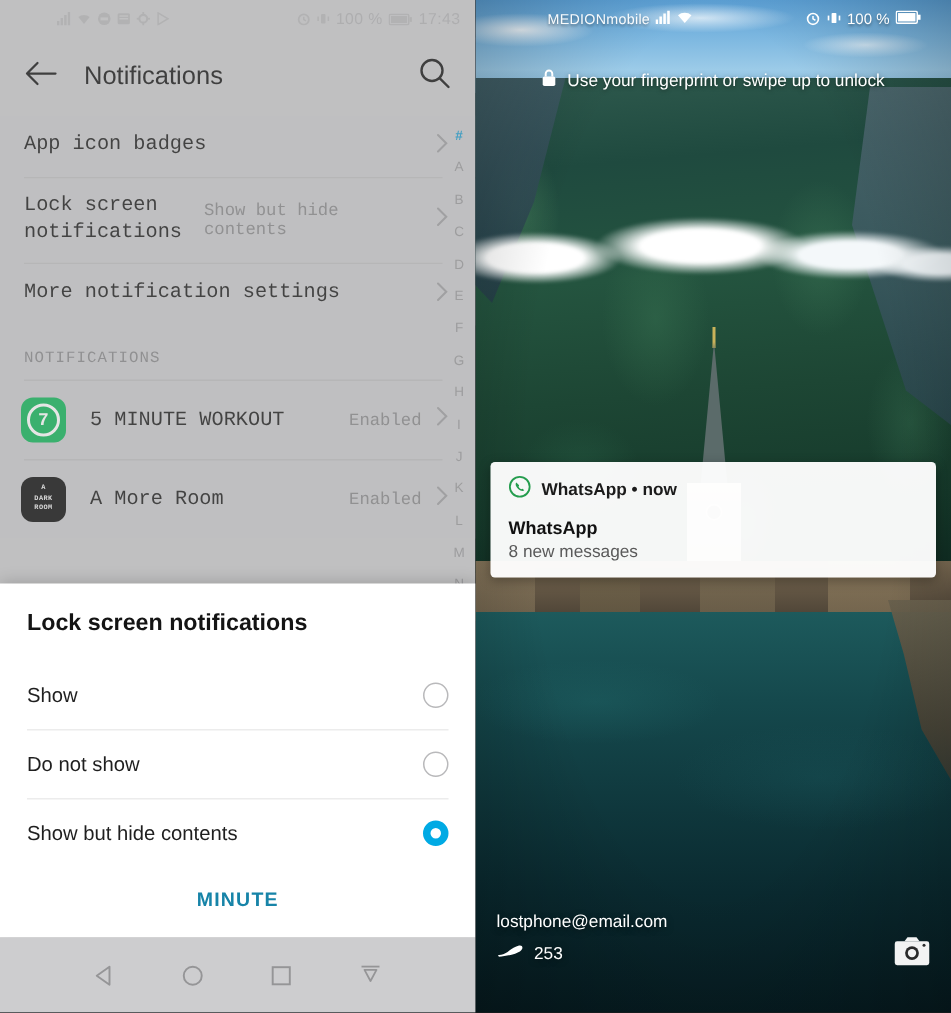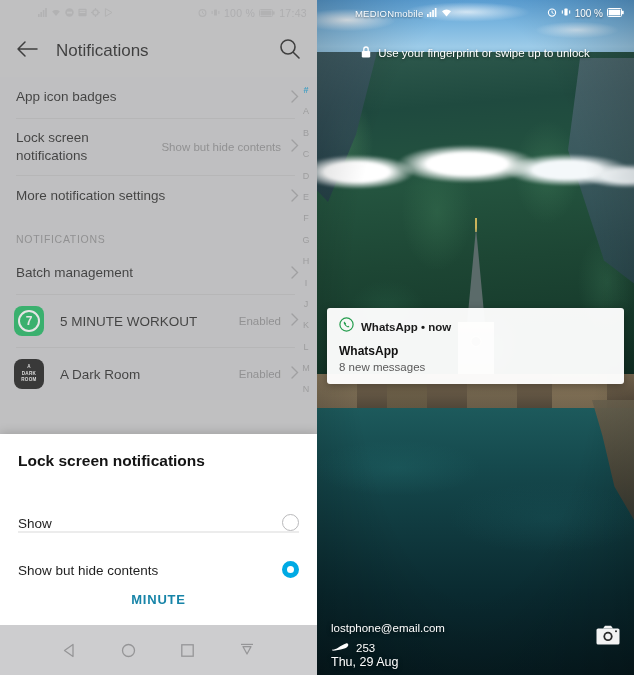--- a/index.html
+++ b/index.html
@@ -28,21 +28,21 @@
   .sb-ico{ opacity:.55; display:flex; align-items:center;}
   .sb-txt{ letter-spacing:.3px; }
 
   .appbar{
     height:52px; display:flex; align-items:center; padding:0 16px;
     background:#ccccce;
   }
   .appbar .title{ font-size:17px; color:#1a1a1a; margin-left:18px; font-weight:400;}
   .appbar .search{ margin-left:auto; }
 
-  .list-area{ background:#cbcbcd; }
+  .list-area{ background:#cbcbcd;font-family:Liberation Mono, monospace; }
   .row{
     display:flex; align-items:center; min-height:41px;
     padding:0 30px 0 16px; position:relative;
     background:#cbcbcd;
   }
   .row.tall{ min-height:56px; }
   .row .label{ font-size:13.5px; color:#1f1f1f; line-height:1.35; }
   .row .value{ margin-left:auto; font-size:11.5px; color:#8b8b8d; padding-right:6px;}
   .chev{ position:absolute; right:18px; top:50%; transform:translateY(-50%); opacity:.45;}
   .divider{ height:1px; background:#bebec0; margin-left:16px; margin-right:22px;}
@@ -71,21 +71,21 @@
   .index span{ height:21.4px; line-height:21.4px; }
   .index span.active{ color:#1f9ed0; font-weight:700; }
 
   
   .dialog{
     position:absolute; left:0; right:0; bottom:50px;
     background:#fff; z-index:20; padding:18px 0 10px;
     box-shadow:0 -1px 10px rgba(0,0,0,.18);
   }
   .dialog h2{ font-size:15.5px; color:#141414; padding:0 18px 16px; font-weight:700;}
-  .opt{ display:flex; align-items:flex-end; padding:0 18px; height:45px; }
+  .opt{ display:flex; align-items:center; padding:0 18px; height:45px; }
   .opt .otxt{ font-size:13.5px; color:#1f1f1f; }
   .radio{ margin-left:auto; width:17px; height:17px; border-radius:50%;
           border:1.6px solid #b9b9bb; flex:none;}
   .radio.sel{ border:5px solid #00aae4; background:#fff;}
   .opt-div{ height:1px; background:#ececec; margin:0 18px;}
   .cancel-wrap{ display:flex; justify-content:center; padding:14px 0 8px;}
   .cancel{ font-size:13px; color:#1784a8; letter-spacing:.8px; font-weight:700; background:none;border:0;cursor:pointer;}
 
   .navbar{
     position:absolute; bottom:0; left:0; right:0; height:50px;
@@ -188,21 +188,21 @@
   .wall .shoreR{
     position:absolute; right:0; top:400px; width:70px; height:120px;
     background:linear-gradient(200deg,#6d6450,#4c4638 60%,#2e3630);
     clip-path:polygon(40% 0,100% 0,100% 100%,72% 72%,55% 30%);
     opacity:.95;
   }
   .vig{ position:absolute; inset:0; background:radial-gradient(ellipse at 50% 45%, transparent 55%, rgba(0,0,0,.25)); }
 
   .r-statusbar{
     position:absolute; top:0;left:0;right:0; height:26px;
-    display:flex; align-items:center; padding:0 10px;
+    display:flex; align-items:center; padding:0 20px;
     font-size:10px; color:#fff; z-index:6; text-shadow:0 1px 2px rgba(0,0,0,.4);
   }
   .carrier{ margin-left:28px; font-size:9.5px; letter-spacing:.2px; opacity:.95;}
   .r-sb-left{ display:flex;align-items:center;gap:4px;}
   .r-sb-right{ display:flex;align-items:center;gap:4px;margin-left:auto;}
 
   .unlock-hint{
     position:absolute; top:46px; left:0;right:0; z-index:6;
     display:flex; align-items:center; justify-content:center; gap:7px;
     font-size:11.5px; color:#fff; text-shadow:0 1px 3px rgba(0,0,0,.5);
@@ -211,21 +211,21 @@
   .notif-card{
     position:absolute; left:10px; right:10px; top:308px; z-index:7;
     background:rgba(255,255,255,.96); border-radius:3px;
     padding:9px 12px 11px; box-shadow:0 2px 8px rgba(0,0,0,.3);
   }
   .notif-head{ display:flex; align-items:center; gap:7px; }
   .notif-head .app{ font-size:11.5px; color:#1b1b1b; font-weight:700;}
   .notif-title{ font-size:12px; color:#111; font-weight:700; margin-top:8px;}
   .notif-body{ font-size:11.5px; color:#5a5a5a; margin-top:3px;}
 
-  .lock-info{ position:absolute; left:14px; bottom:6px; z-index:6; color:#fff;
+  .lock-info{ position:absolute; left:14px; bottom:33px; z-index:6; color:#fff;
               text-shadow:0 1px 4px rgba(0,0,0,.55);}
   .lk-email{ font-size:11.5px; }
   .lk-steps{ display:flex; align-items:center; gap:7px; margin-top:8px; font-size:11.5px;}
   .lk-time{ font-size:54px; font-weight:300; letter-spacing:-1px; line-height:1.06; margin-top:2px;}
   .lk-date{ font-size:12.5px; margin-top:1px;}
   .cam-btn{ position:absolute; right:14px; bottom:26px; z-index:7; opacity:.95;}
 </style>
 </head>
 <body>
 
@@ -342,28 +342,20 @@
       <span class="label">More notification settings</span>
       <span class="chev">
         <svg width="8" height="13" viewBox="0 0 8 13">
             <path d="M1 1 L6.5 6.5 L1 12" stroke="#6d6d6f" stroke-width="1.4" fill="none" stroke-linecap="round"></path>
           </svg>
       </span>
     </div>
 
     <div class="section-head">NOTIFICATIONS</div>
 
-    <div class="row">
-      <span class="label">Batch management</span>
-      <span class="chev">
-        <svg width="8" height="13" viewBox="0 0 8 13">
-            <path d="M1 1 L6.5 6.5 L1 12" stroke="#6d6d6f" stroke-width="1.4" fill="none" stroke-linecap="round"></path>
-          </svg>
-      </span>
-    </div>
     <div class="divider"></div>
 
     <div class="app-row">
       <span class="app-icon seven">
         <span class="seven-ring">7</span>
       </span>
       <span class="name">5 MINUTE WORKOUT</span>
       <span class="value">Enabled</span>
       <span class="chev">
         <svg width="8" height="13" viewBox="0 0 8 13">
@@ -372,21 +364,21 @@
       </span>
     </div>
     <div class="divider"></div>
 
     <div class="app-row">
       <span class="app-icon dark">
         <span>A</span>
         <span>DARK</span>
         <span>ROOM</span>
       </span>
-      <span class="name">A Dark Room</span>
+      <span class="name">A More Room</span>
       <span class="value">Enabled</span>
       <span class="chev">
         <svg width="8" height="13" viewBox="0 0 8 13">
             <path d="M1 1 L6.5 6.5 L1 12" stroke="#6d6d6f" stroke-width="1.4" fill="none" stroke-linecap="round"></path>
           </svg>
       </span>
     </div>
 
   </div>
 
@@ -412,20 +404,24 @@
 
   <div class="dialog">
     <h2>Lock screen notifications</h2>
 
     <div class="opt">
       <span class="otxt">Show</span>
       <span class="radio"></span>
     </div>
     <div class="opt-div"></div>
 
+    <div class="opt">
+      <span class="otxt">Do not show</span>
+      <span class="radio"></span>
+    </div>
     <div class="opt-div"></div>
 
     <div class="opt">
       <span class="otxt">Show but hide contents</span>
       <span class="radio sel"></span>
     </div>
 
     <div class="cancel-wrap">
       <button class="cancel">MINUTE</button>
     </div>
@@ -547,21 +543,20 @@
   <div class="lock-info">
     <div class="lk-email">lostphone@email.com</div>
     <div class="lk-steps">
       <span>
         <svg width="18" height="10" viewBox="0 0 18 10">
             <path d="M1 7.6 C3 7.8 5 7.2 7.4 5.6 C10 3.8 12.5 2 15 1.4 C16.6 1 17.6 2 17.2 3.4 C16.8 4.8 15 6 12.4 6.8 C9 7.8 5 8.6 1.6 8.8 Z" fill="#fff"></path>
           </svg>
       </span>
       <span>253</span>
     </div>
-    <div class="lk-date">Thu, 29 Aug</div>
   </div>
 
   <div class="cam-btn">
     <svg width="24" height="20" viewBox="0 0 24 20">
       <rect x="0.5" y="3.5" width="23" height="16" rx="1.6" fill="#fff"></rect>
       <path d="M7 3.5 L9 0.8 H15 L17 3.5 Z" fill="#fff"></path>
       <circle cx="12" cy="11.4" r="4.6" fill="#2b2b2b"></circle>
       <circle cx="12" cy="11.4" r="2.8" fill="#fff"></circle>
       <circle cx="20" cy="6.2" r="1" fill="#2b2b2b"></circle>
     </svg>

